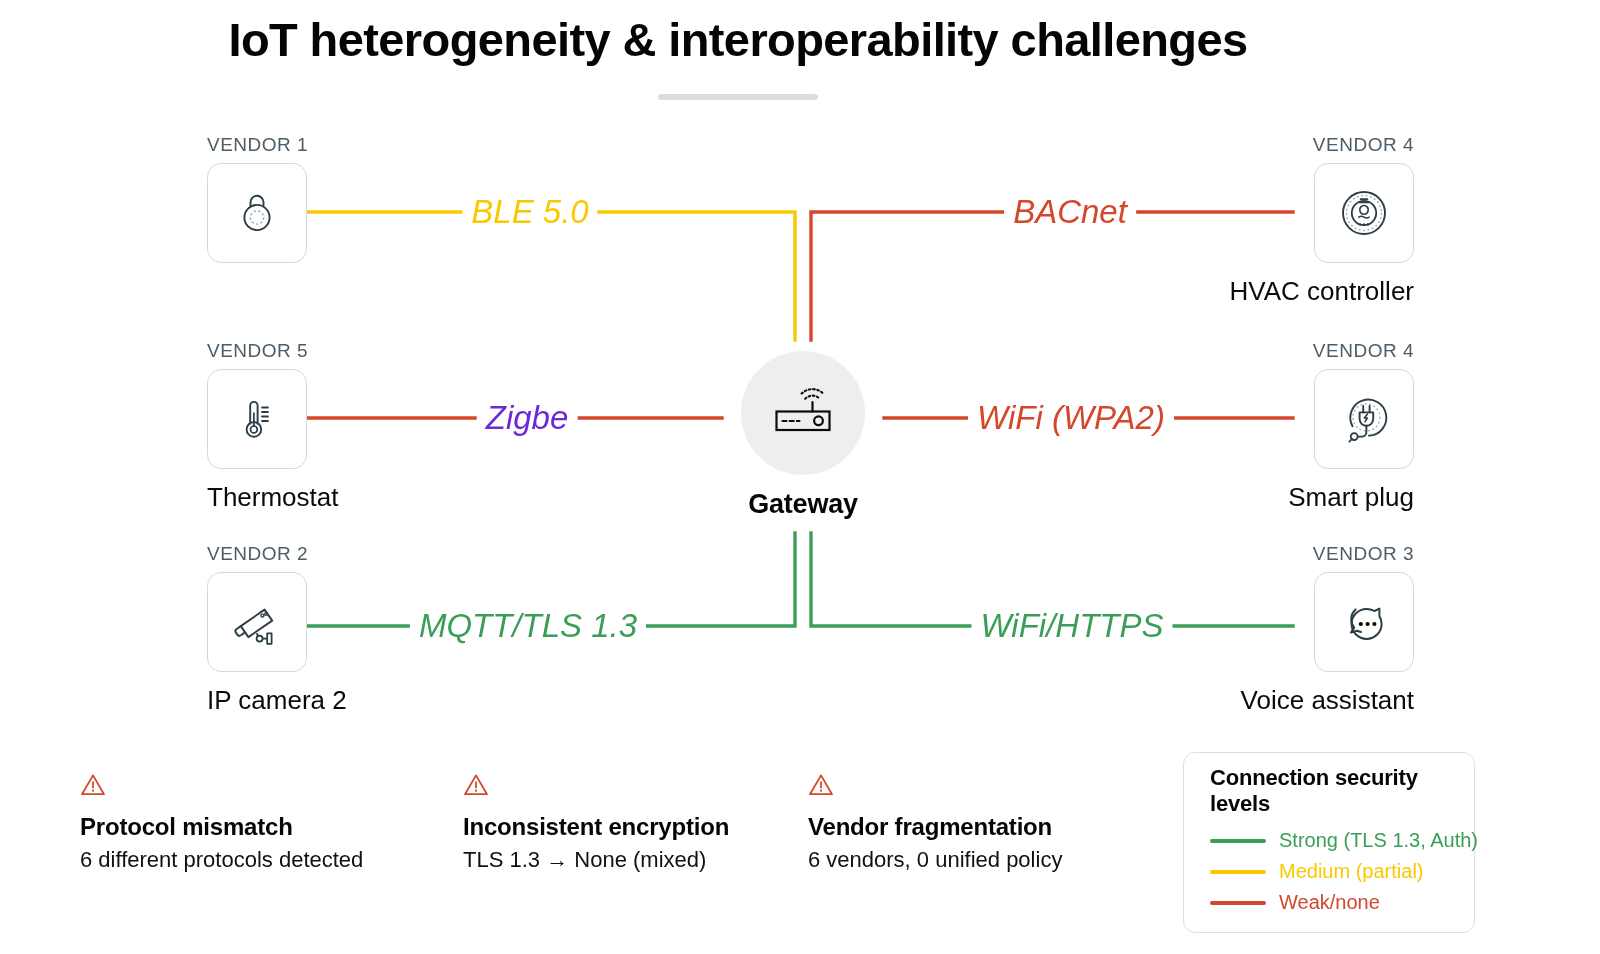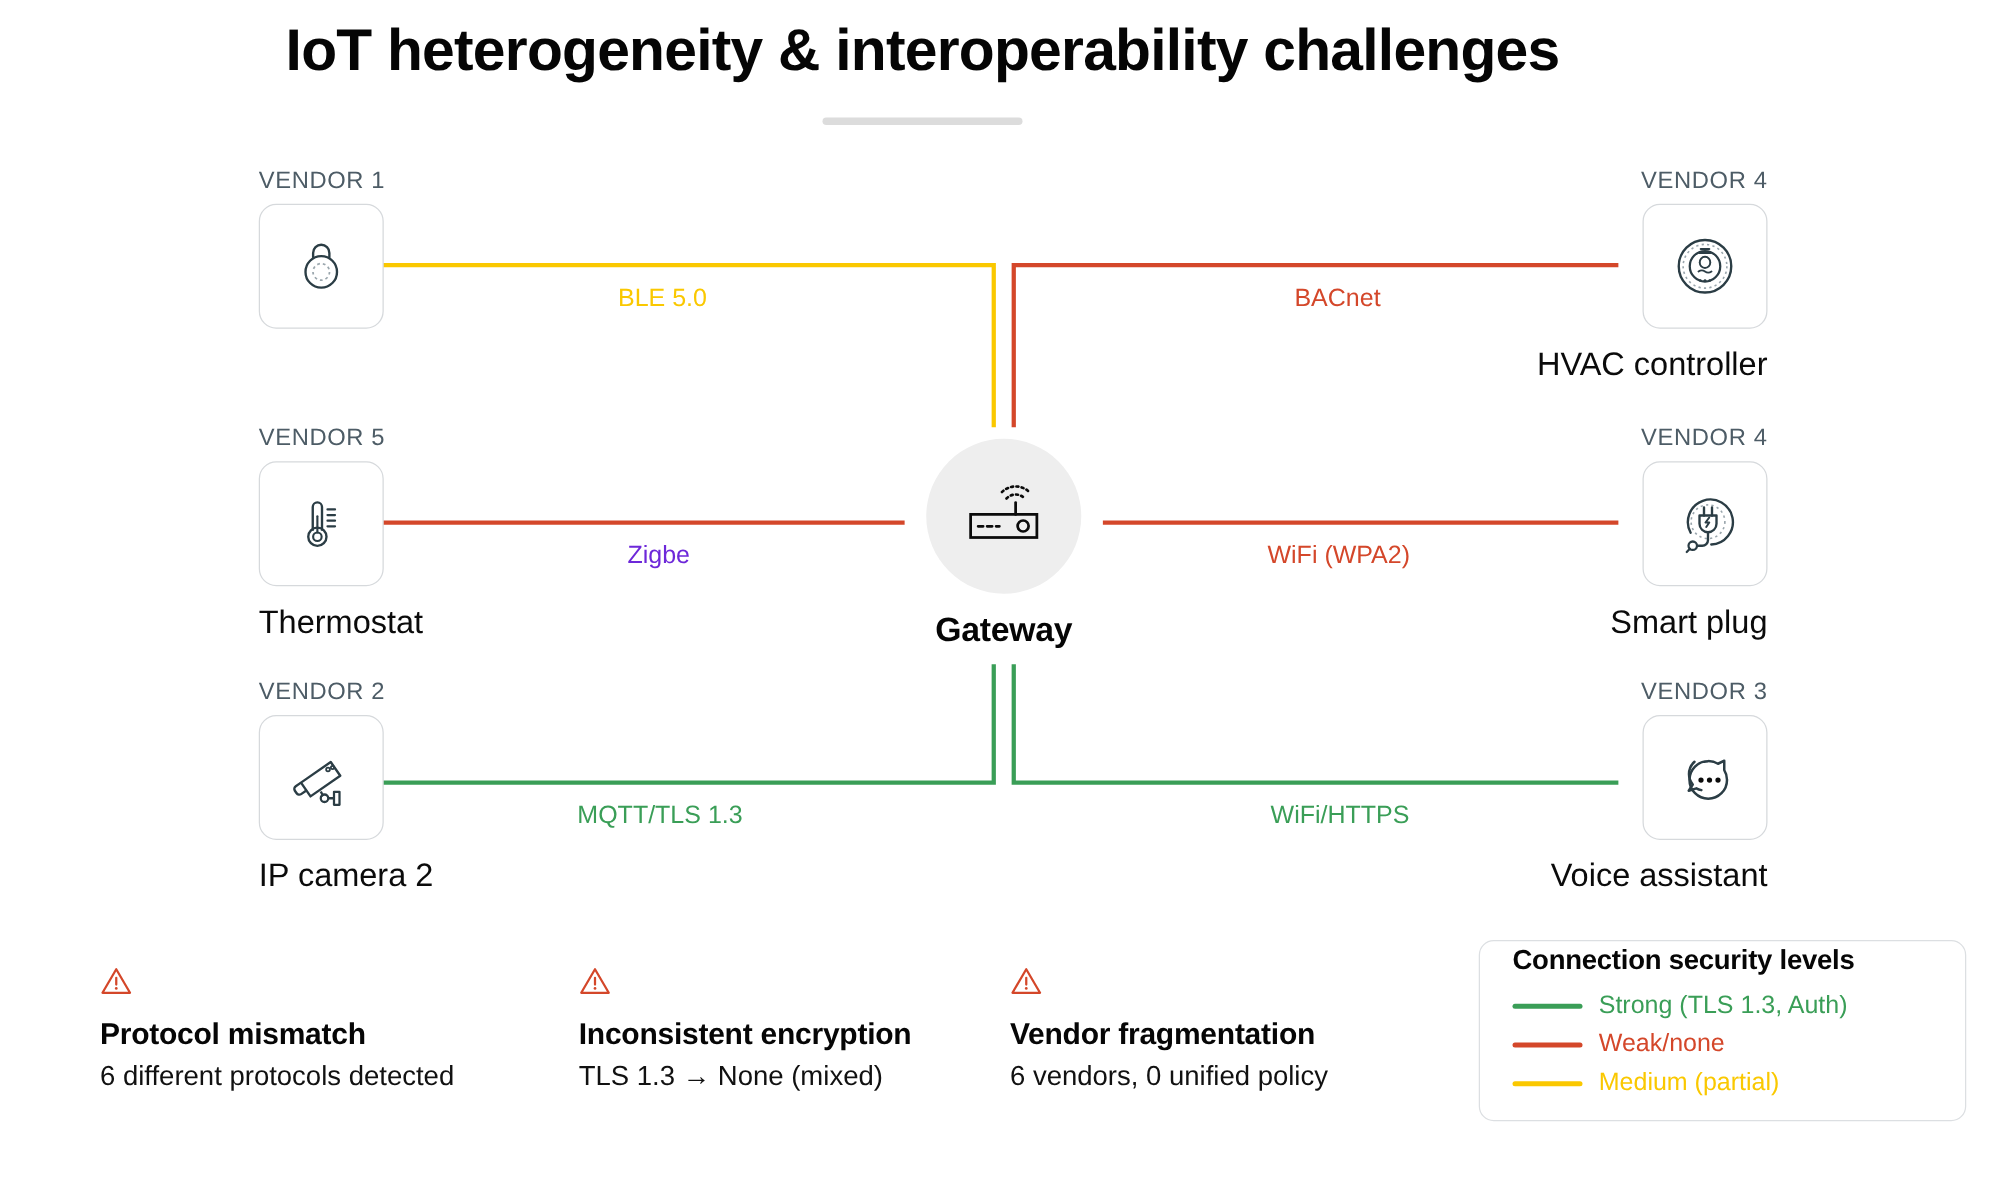--- a/index.html
+++ b/index.html
@@ -114,26 +114,26 @@
     font-size: 27px;
     font-weight: 700;
     color: #050505;
     margin-top: 14px;
     letter-spacing: -0.2px;
   }
 
   
   .proto-label {
     position: absolute;
-    font-size: 20px;
+    font-style: italic;
+    font-size: 33px;
     white-space: nowrap;
     background: #ffffff;
     padding: 0 9px;
     transform: translate(-50%, -50%);
-    margin-top: 27px;
   }
 
   
   .issue {
     position: absolute;
     width: 380px;
   }
   .issue-icon { display: block; margin-bottom: 11px; }
   .issue-title {
     font-size: 24px;
@@ -148,25 +148,25 @@
     font-weight: 400;
     color: #111111;
     white-space: nowrap;
   }
 
   
   #legend {
     position: absolute;
     left: 1183px;
     top: 752px;
-    width: 390px;
+    width: 292px;
     border: 1px solid #dcdfe2;
     border-radius: 12px;
     background: #ffffff;
-    padding: 2px 22px 18px 26px;
+    padding: 12px 22px 18px 26px;
     box-sizing: border-box;
   }
   #legend-title {
     font-size: 22px;
     font-weight: 700;
     color: #060606;
     margin-bottom: 12px;
     letter-spacing: -0.2px;
   }
   .legend-row {
@@ -378,21 +378,21 @@
 
 <div id="legend">
   <div id="legend-title">Connection security levels</div>
 
   <div class="legend-row">
     <span class="legend-swatch" style="background:#3a9e57;"></span>
     <span class="legend-text" style="color:#3a9e57;">Strong (TLS 1.3, Auth)</span>
   </div>
 
   <div class="legend-row">
+    <span class="legend-swatch" style="background:#fac800;"></span>
+    <span class="legend-text" style="color:#fac800;">Medium (partial)</span>
+  </div>
+
+  <div class="legend-row">
     <span class="legend-swatch" style="background:#d4472a;"></span>
     <span class="legend-text" style="color:#d4472a;">Weak/none</span>
   </div>
-
-  <div class="legend-row">
-    <span class="legend-swatch" style="background:#fac800;"></span>
-    <span class="legend-text" style="color:#fac800;">Medium (partial)</span>
-  </div>
 </div>
 
 </body></html>

